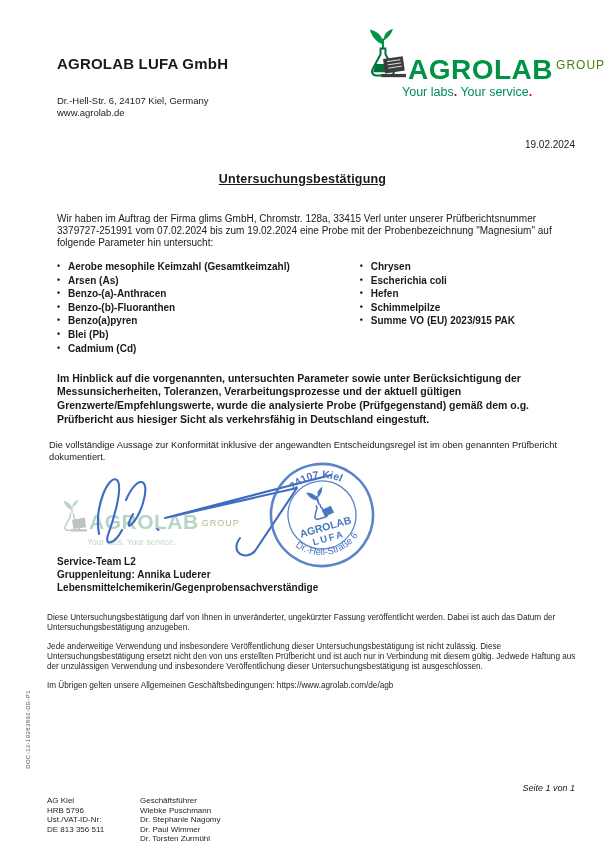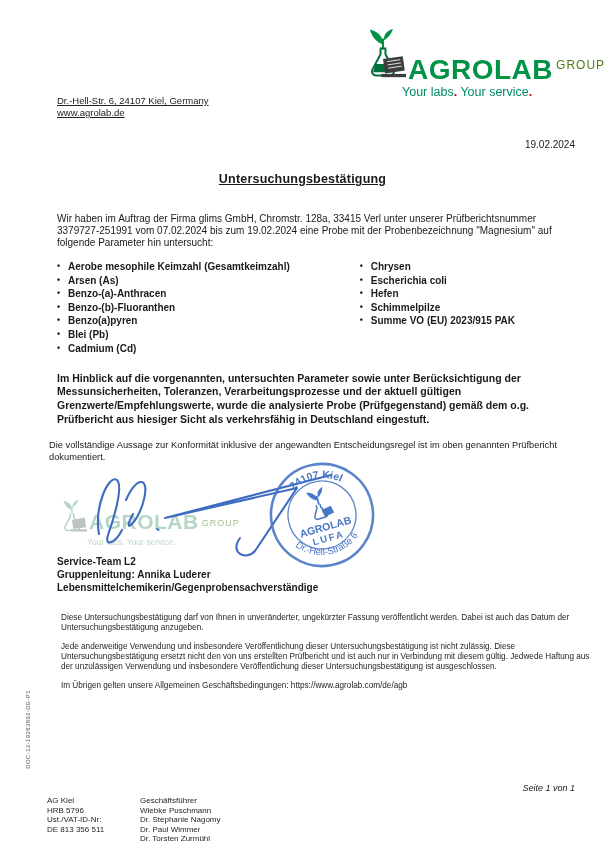--- a/index.html
+++ b/index.html
@@ -3,21 +3,21 @@
 <meta charset="utf-8">
 <style>
   html,body{margin:0;padding:0;background:#e8e8e8;}
   .page{
     position:relative;width:605px;height:857px;background:#ffffff;
     font-family:"Liberation Sans", sans-serif;color:#1a1a1a;overflow:hidden;
     margin:0 auto;
   }
   
   .company{position:absolute;left:57px;top:55px;font-size:15px;font-weight:bold;letter-spacing:.2px;}
-  .addr-block{position:absolute;left:57px;top:95px;font-size:9.5px;line-height:12px;color:#222;text-decoration:underline;}
+  .addr-block{position:absolute;left:57px;top:95px;font-size:9.5px;line-height:12px;color:#222;}
   .logo-block{position:absolute;left:360px;top:26px;width:230px;}
   .logo-row{display:flex;align-items:flex-end;}
   .logo-icon{width:46px;height:58px;flex:0 0 auto;margin-right:2px;}
   .brand{font-size:28px;font-weight:bold;color:#009245;letter-spacing:.5px;line-height:28px;}
   .group{font-size:12px;color:#4d7c0f;letter-spacing:1px;margin-left:3px;position:relative;top:-12px;}
   .tagline{font-size:12.5px;color:#008a66;margin-top:1px;padding-left:42px;font-weight:500;}
   .tagline .dot{color:#d40000;font-weight:bold;}
   .date{position:absolute;top:139px;right:30px;font-size:10px;}
   
   .title{position:absolute;top:172px;left:0;width:100%;text-align:center;font-size:12.5px;font-weight:bold;text-decoration:underline;letter-spacing:.2px;}
@@ -34,35 +34,36 @@
   .sig-area{position:absolute;left:57px;top:462px;width:520px;height:102px;}
   .watermark{position:absolute;left:0;top:36px;opacity:.5;}
   .watermark .logo-row .logo-icon{width:30px;height:38px;}
   .watermark .brand{font-size:21px;}
   .watermark .group{font-size:9px;top:-8px;}
   .watermark .tagline{font-size:8.5px;padding-left:30px;}
   .signature-svg{position:absolute;left:12px;top:0;width:272px;height:96px;}
   .stamp{position:absolute;left:210px;top:-2px;width:110px;height:110px;transform:rotate(-10deg);}
   .credentials{position:absolute;left:57px;top:555px;font-size:10px;font-weight:bold;line-height:13.2px;}
   
-  .legal{position:absolute;left:61px;top:613px;width:534px;font-size:8.2px;line-height:10px;color:#1f1f1f;}
+  .legal{position:absolute;left:47px;top:613px;width:534px;font-size:8.2px;line-height:10px;color:#1f1f1f;}
   .legal p{margin:0 0 9px 0;}
   
   .pageno{position:absolute;right:30px;top:783px;font-size:9px;font-style:italic;}
   .footer{position:absolute;left:47px;top:796px;display:flex;font-size:8px;line-height:9.6px;color:#1f1f1f;justify-content:space-between;}
   .fcol1{width:93px;}
   .doc-code{position:absolute;left:25px;top:690px;font-size:6px;color:#555;writing-mode:vertical-rl;transform:rotate(180deg);letter-spacing:.4px;}
 </style>
 </head>
 <body>
 
 <div class="page">
 
   <div class="doc-code">DOC-12-19283892-DE-P1</div>
 
+  <div class="company">AGROLAB LUFA GmbH</div>
   <div class="addr-block">
     <div>Dr.-Hell-Str. 6, 24107 Kiel, Germany</div>
     <div>www.agrolab.de</div>
   </div>
 
   <div class="logo-block">
     <div class="logo-row">
       <svg class="logo-icon" viewBox="0 0 56 66">
         <path d="M28 26 L28 13" stroke="#009245" stroke-width="2.6" fill="none"></path>
         <path d="M28 20 C20 18 14 10 12 2 C23 5 28 11 28 20 Z" fill="#009245"></path>

